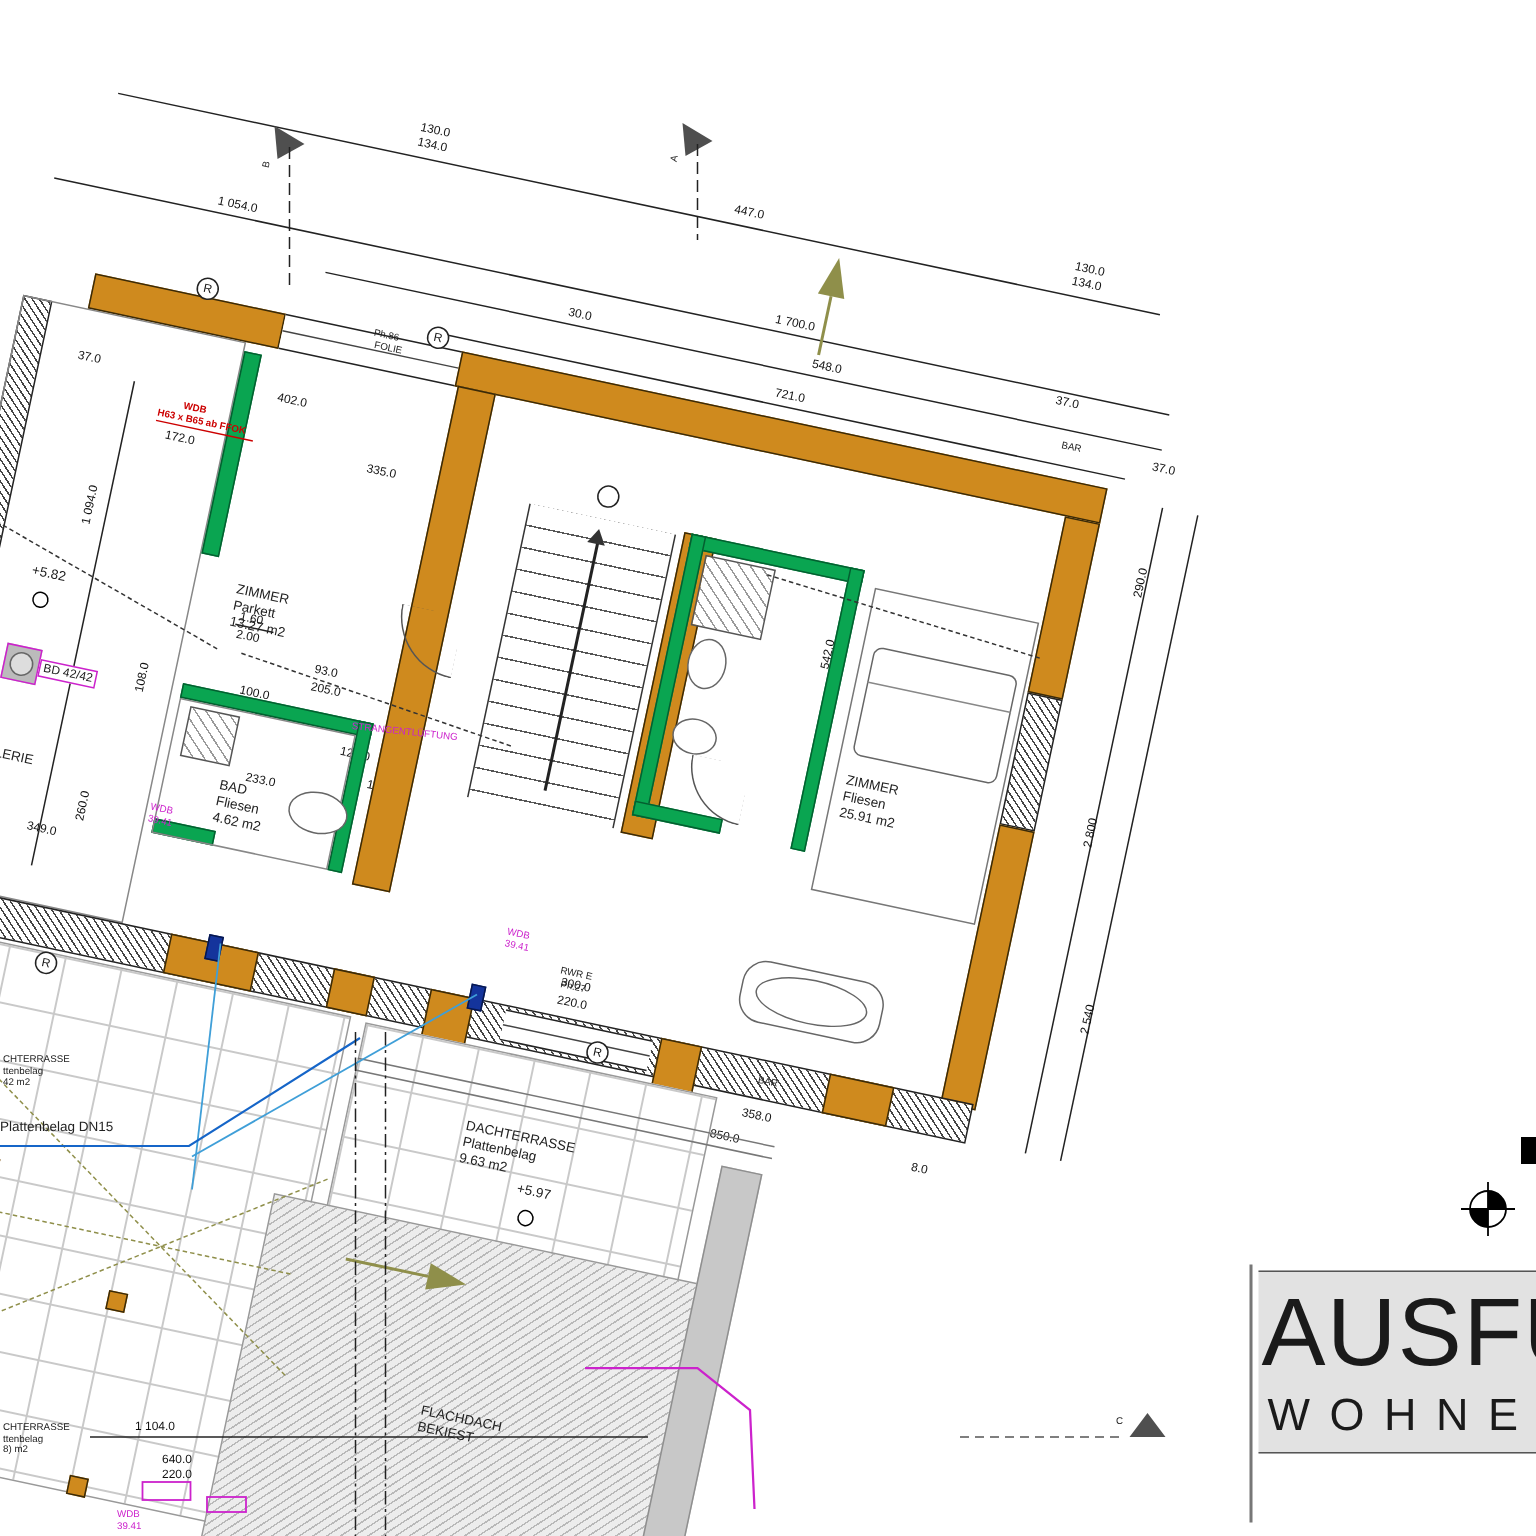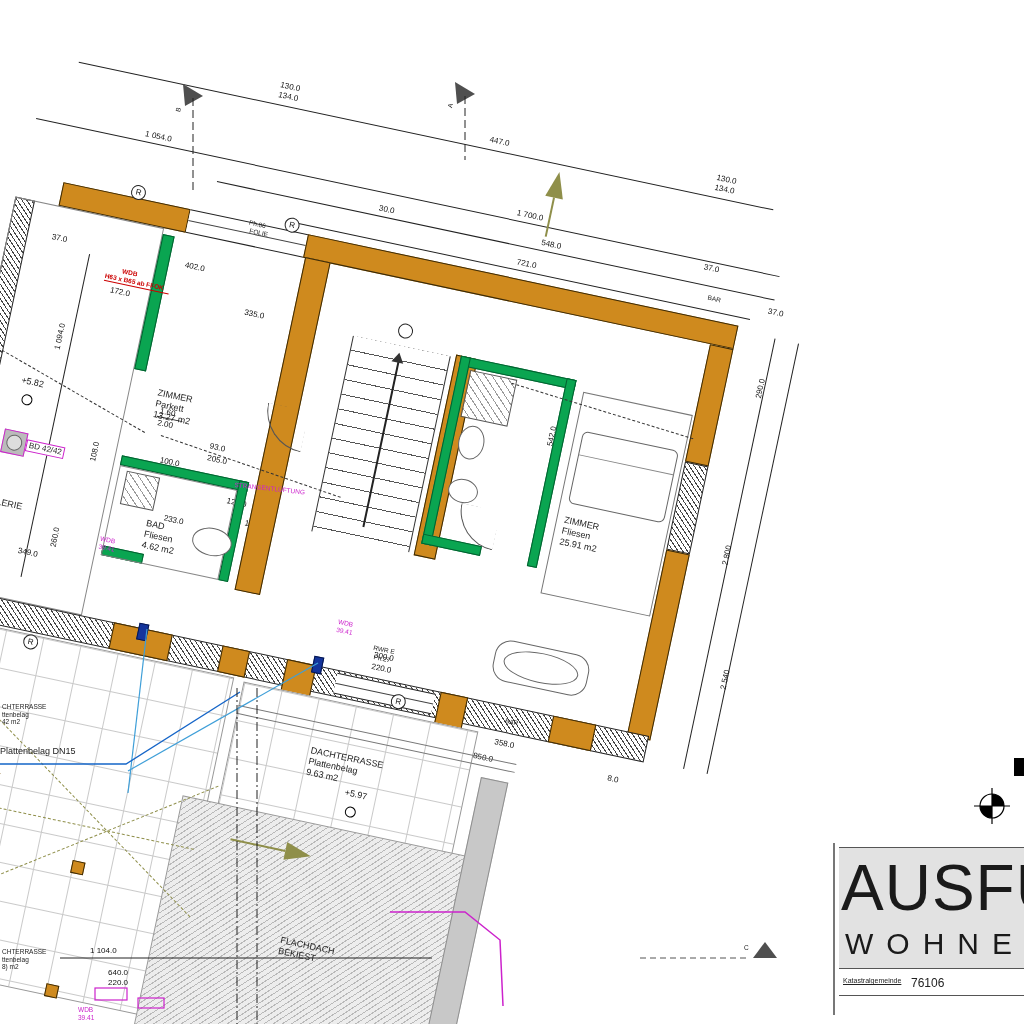--- a/index.html
+++ b/index.html
@@ -335,19 +335,15 @@
   <span class="ovl dim" style="left:108px;top:968px">640.0</span>
   <span class="ovl dim" style="left:108px;top:978px">220.0</span>
   <span class="ovl tiny mag" style="left:78px;top:1006px">WDB</span>
   <span class="ovl tiny mag" style="left:78px;top:1014px">39.41</span>
 
   <div id="titleblock">
     <div class="edge"></div>
     <div class="panel"></div>
     <div id="tb-big">AUSFÜH</div>
     <div id="tb-sub">WOHNEN</div>
-    <div id="tb-field">
-      <span class="fl">Katastralgemeinde</span>
-      <span class="fv">76106</span>
-    </div>
   </div>
 
 </div>
 
 </body></html>

